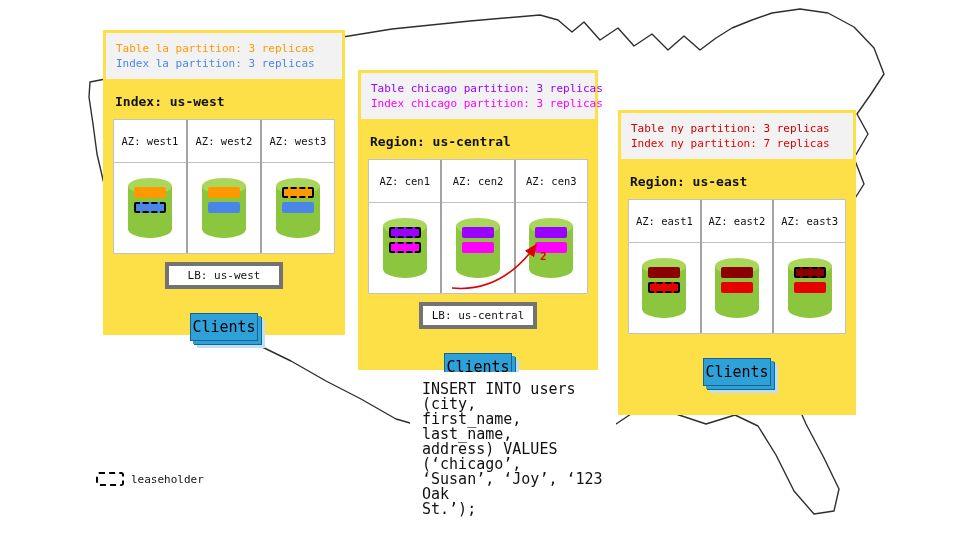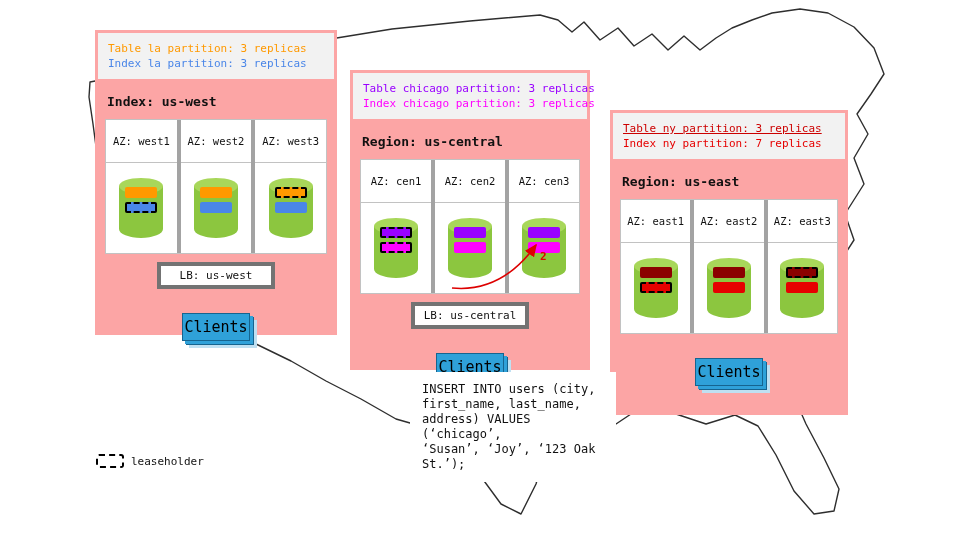--- a/index.html
+++ b/index.html
@@ -1,39 +1,39 @@
 <!DOCTYPE html>
 <html><head>
 <meta charset="utf-8">
 <style>
   html,body{margin:0;padding:0;background:#fff;}
   body{font-family:"DejaVu Sans Mono", monospace;}
   .stage{position:relative;width:960px;height:540px;overflow:hidden;background:#fff;}
   .map-svg{position:absolute;left:0;top:0;z-index:0;}
   #regions{position:absolute;left:0;top:0;width:960px;height:540px;z-index:1;pointer-events:none;}
-  .region-panel{position:absolute;background:#fca5a5;pointer-events:auto;}
+  .region-panel{position:absolute;background:#fde047;pointer-events:auto;margin-left:8px;}
   .region-us-west{left:95px;top:30px;width:242px;height:305px;}
   .region-us-central{left:350px;top:70px;width:240px;height:300px;}
   .region-us-east{left:610px;top:110px;width:238px;height:305px;}
   .annotation{margin:3px;padding:8px 10px;background:#f2f2f2;}
   .ann-line{font-size:11px;line-height:15px;white-space:nowrap;}
   .region-title{padding:12px 12px 10px 12px;font-size:13px;font-weight:bold;color:#111;}
   .az-box{margin:0 10px;background:#fff;border:1px solid #c2c2c2;display:flex;}
-  .az-col{flex:1;border-left:4px solid #a3a3a3;}
+  .az-col{flex:1;border-left:2px solid #a3a3a3;}
   .az-col:first-child{border-left:none;}
   .az-label{text-align:center;font-size:10.5px;padding:15px 1px;border-bottom:1px solid #c2c2c2;color:#111;white-space:nowrap;}
   .cyl-cell{position:relative;height:90px;display:flex;align-items:center;justify-content:center;}
   .cyl-svg{display:block;}
   .bars{position:absolute;left:0;right:0;top:24px;display:flex;flex-direction:column;gap:4px;align-items:center;}
   .bar{width:32px;height:11px;border-radius:2px;border:2px solid transparent;box-sizing:border-box;}
   .bar.leaseholder{border:2px dashed #000;}
   .lb-box{margin:8px auto 0 auto;width:110px;background:#fff;border:4px solid #737373;text-align:center;font-size:11px;padding:3px 0;color:#111;}
   .clients-btn{margin:24px auto 0 auto;width:66px;text-align:center;font-size:15px;padding:4px 0;background:#2fa1d9;border:1px solid #16648f;color:#000;cursor:pointer;box-shadow:3px 3px 0 #2fa1d9,4px 4px 0 #16648f,7px 7px 0 #bfe0f2;position:relative;}
-  .sql-box{position:absolute;left:410px;top:372px;width:182px;background:#fff;padding:10px 12px;font-size:12px;line-height:15px;color:#111;white-space:pre-line;z-index:2;}
-  .legend{position:absolute;left:96px;top:454px;display:flex;align-items:center;gap:7px;z-index:2;}
+  .sql-box{position:absolute;left:410px;top:372px;width:182px;background:#fff;padding:10px 12px;font-size:15px;line-height:15px;color:#111;white-space:pre-line;z-index:2;}
+  .legend{position:absolute;left:96px;top:472px;display:flex;align-items:center;gap:7px;z-index:2;}
   .legend-icon{display:inline-block;width:24px;height:10px;border:2px dashed #000;border-radius:3px;background:transparent;}
   .legend-label{font-size:11px;color:#111;}
   .arrow-svg{position:absolute;left:0;top:0;z-index:3;pointer-events:none;}
   .step-label{position:absolute;left:540px;top:250px;color:#dd0000;font-size:11px;font-weight:bold;z-index:3;}
 </style>
 </head>
 <body>
 
 <div class="stage">
 
@@ -152,21 +152,21 @@
               </div>
             </div>
           </div>
         </div>
     <div class="lb-box">LB: us-central</div>
     <div class="clients-btn">Clients</div>
   </div>
 
   <div class="region-panel region-us-east">
     <div class="annotation">
-          <div class="ann-line" style="color: rgb(204, 0, 0); text-decoration: underline;">Table ny partition: 3 replicas</div>
+          <div class="ann-line" style="color: rgb(204, 0, 0);">Table ny partition: 3 replicas</div>
           <div class="ann-line" style="color: rgb(230, 0, 0);">Index ny partition: 7 replicas</div>
         </div>
     <div class="region-title">Region: us-east</div>
     <div class="az-box">
           <div class="az-col">
             <div class="az-label">AZ: east1</div>
             <div class="cyl-cell">
               <svg class="cyl-svg" width="46" height="62" viewBox="0 0 46 62">
                 <path d="M1,9 L1,52 A22,9 0 0 0 45,52 L45,9 Z" fill="#8CC63F"></path>
                 <ellipse cx="23" cy="9" rx="22" ry="8" fill="#A8D75A"></ellipse>

